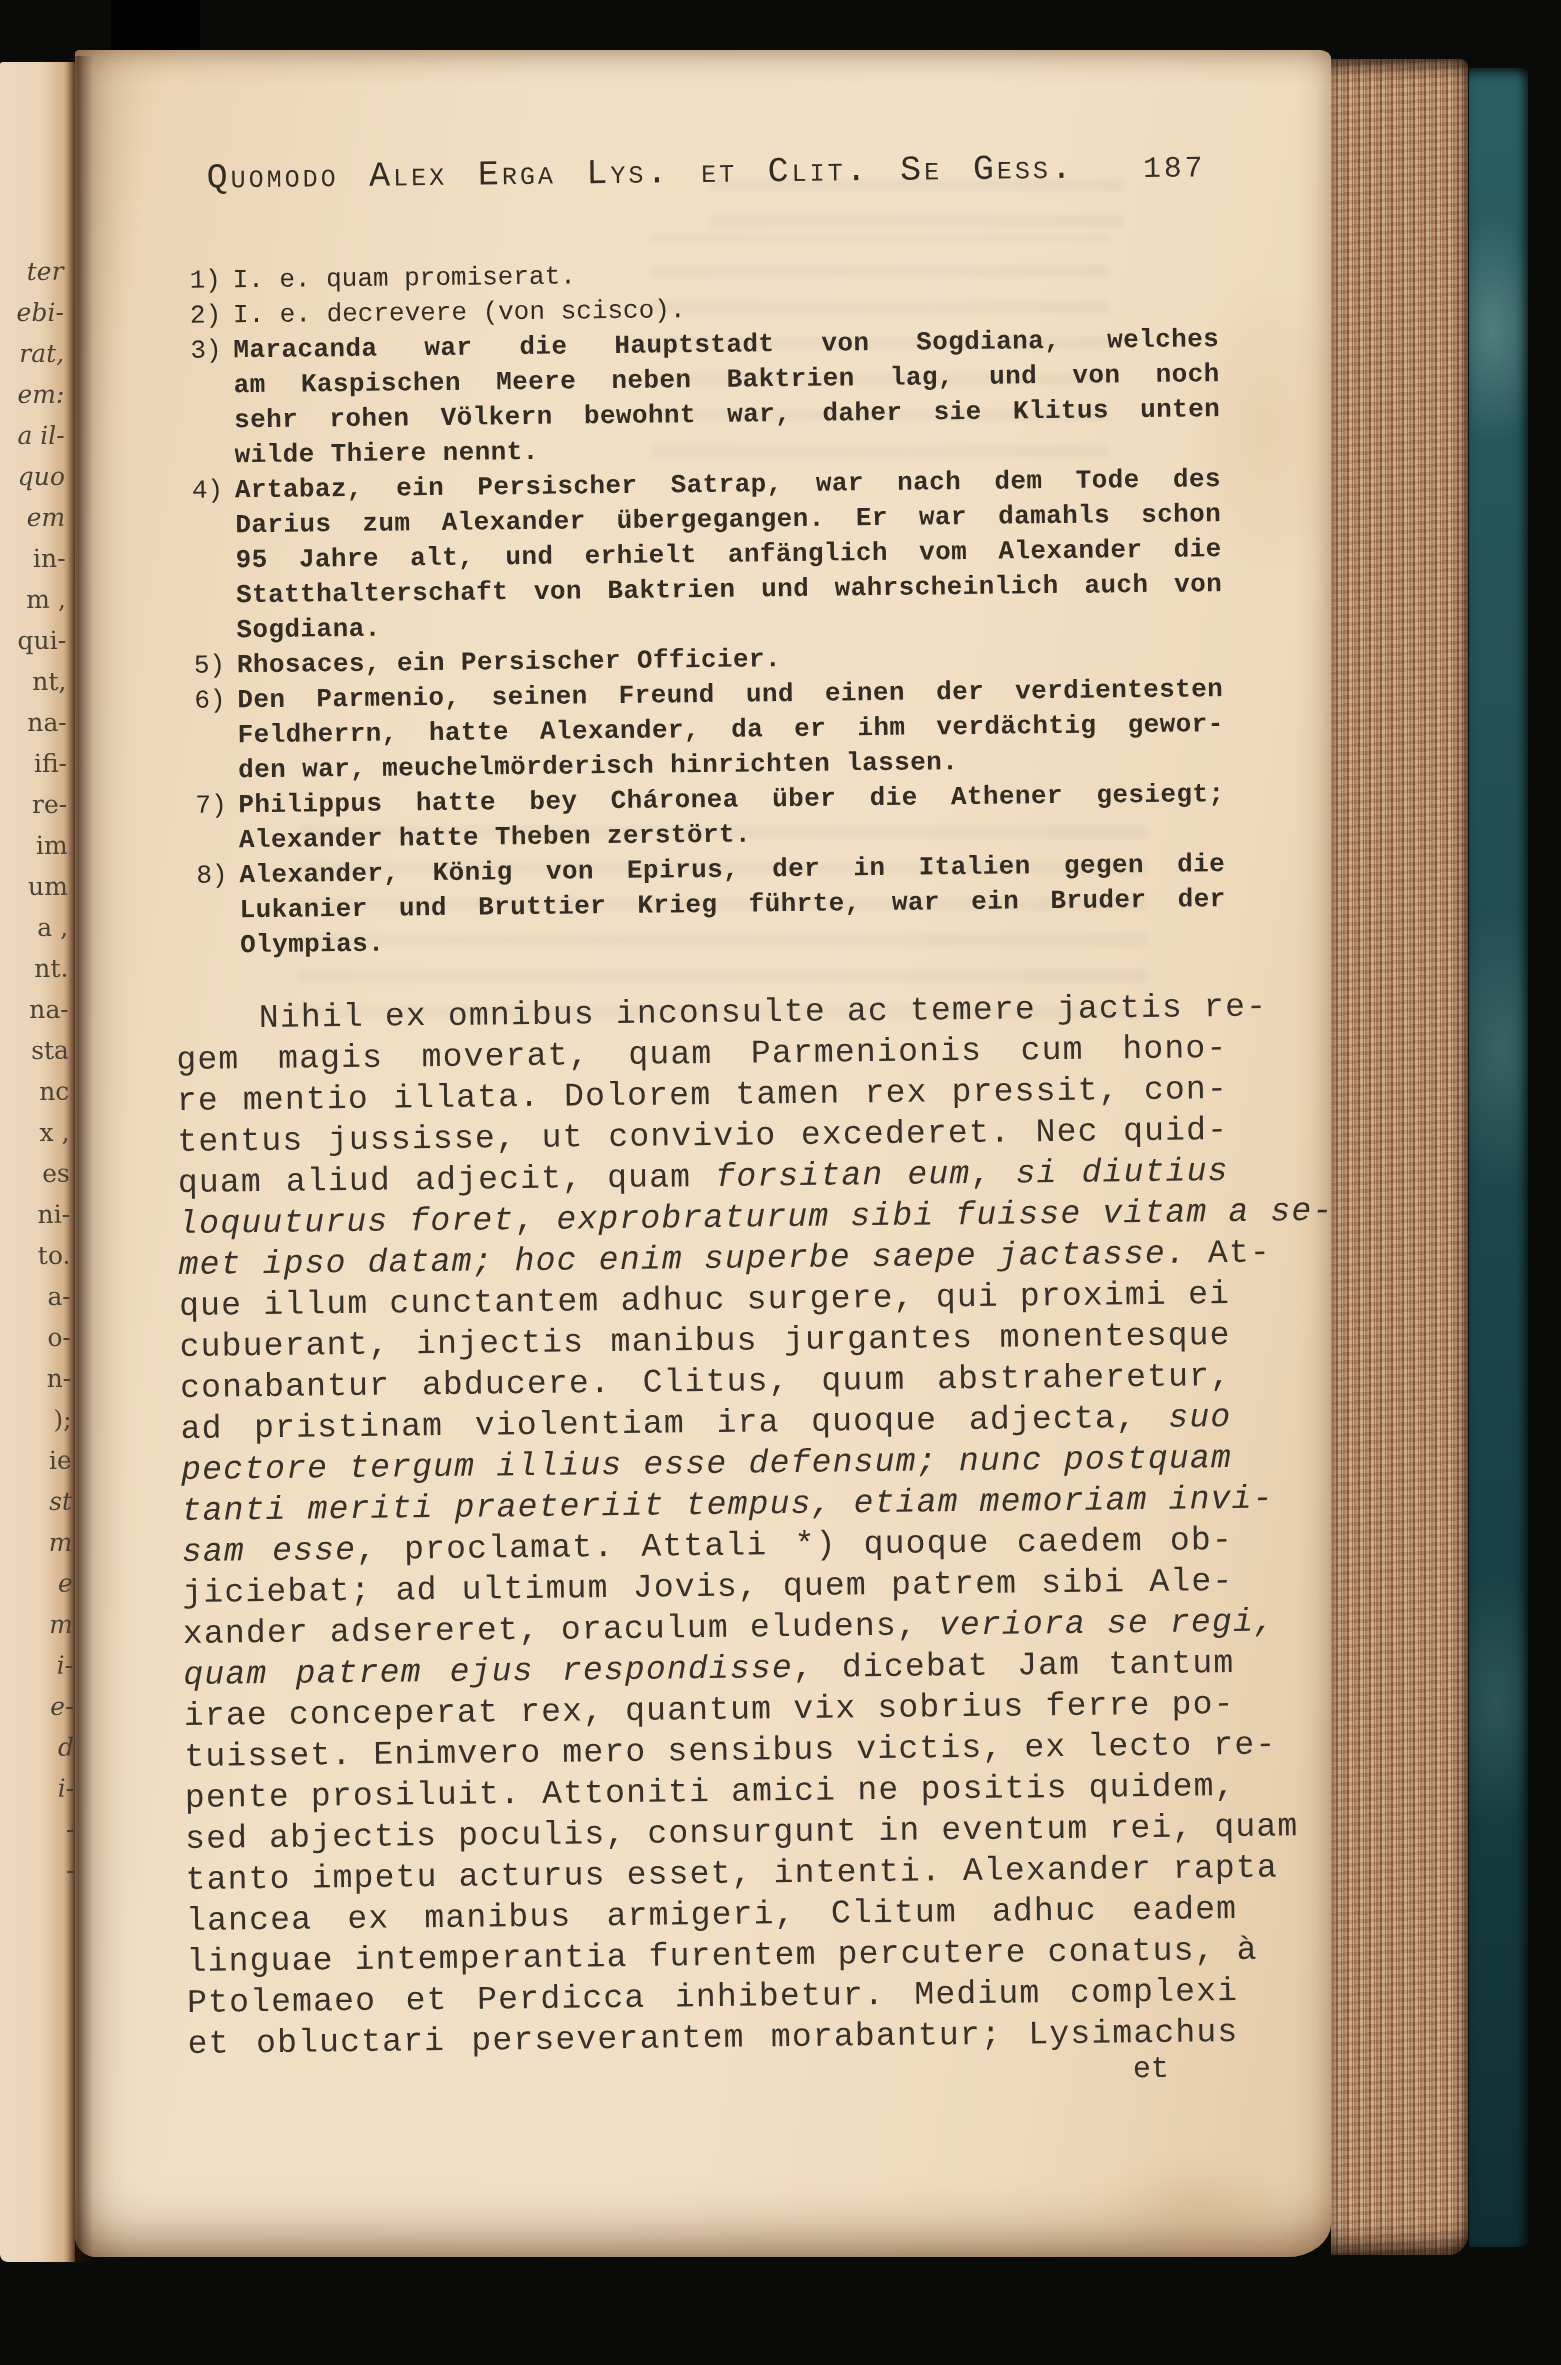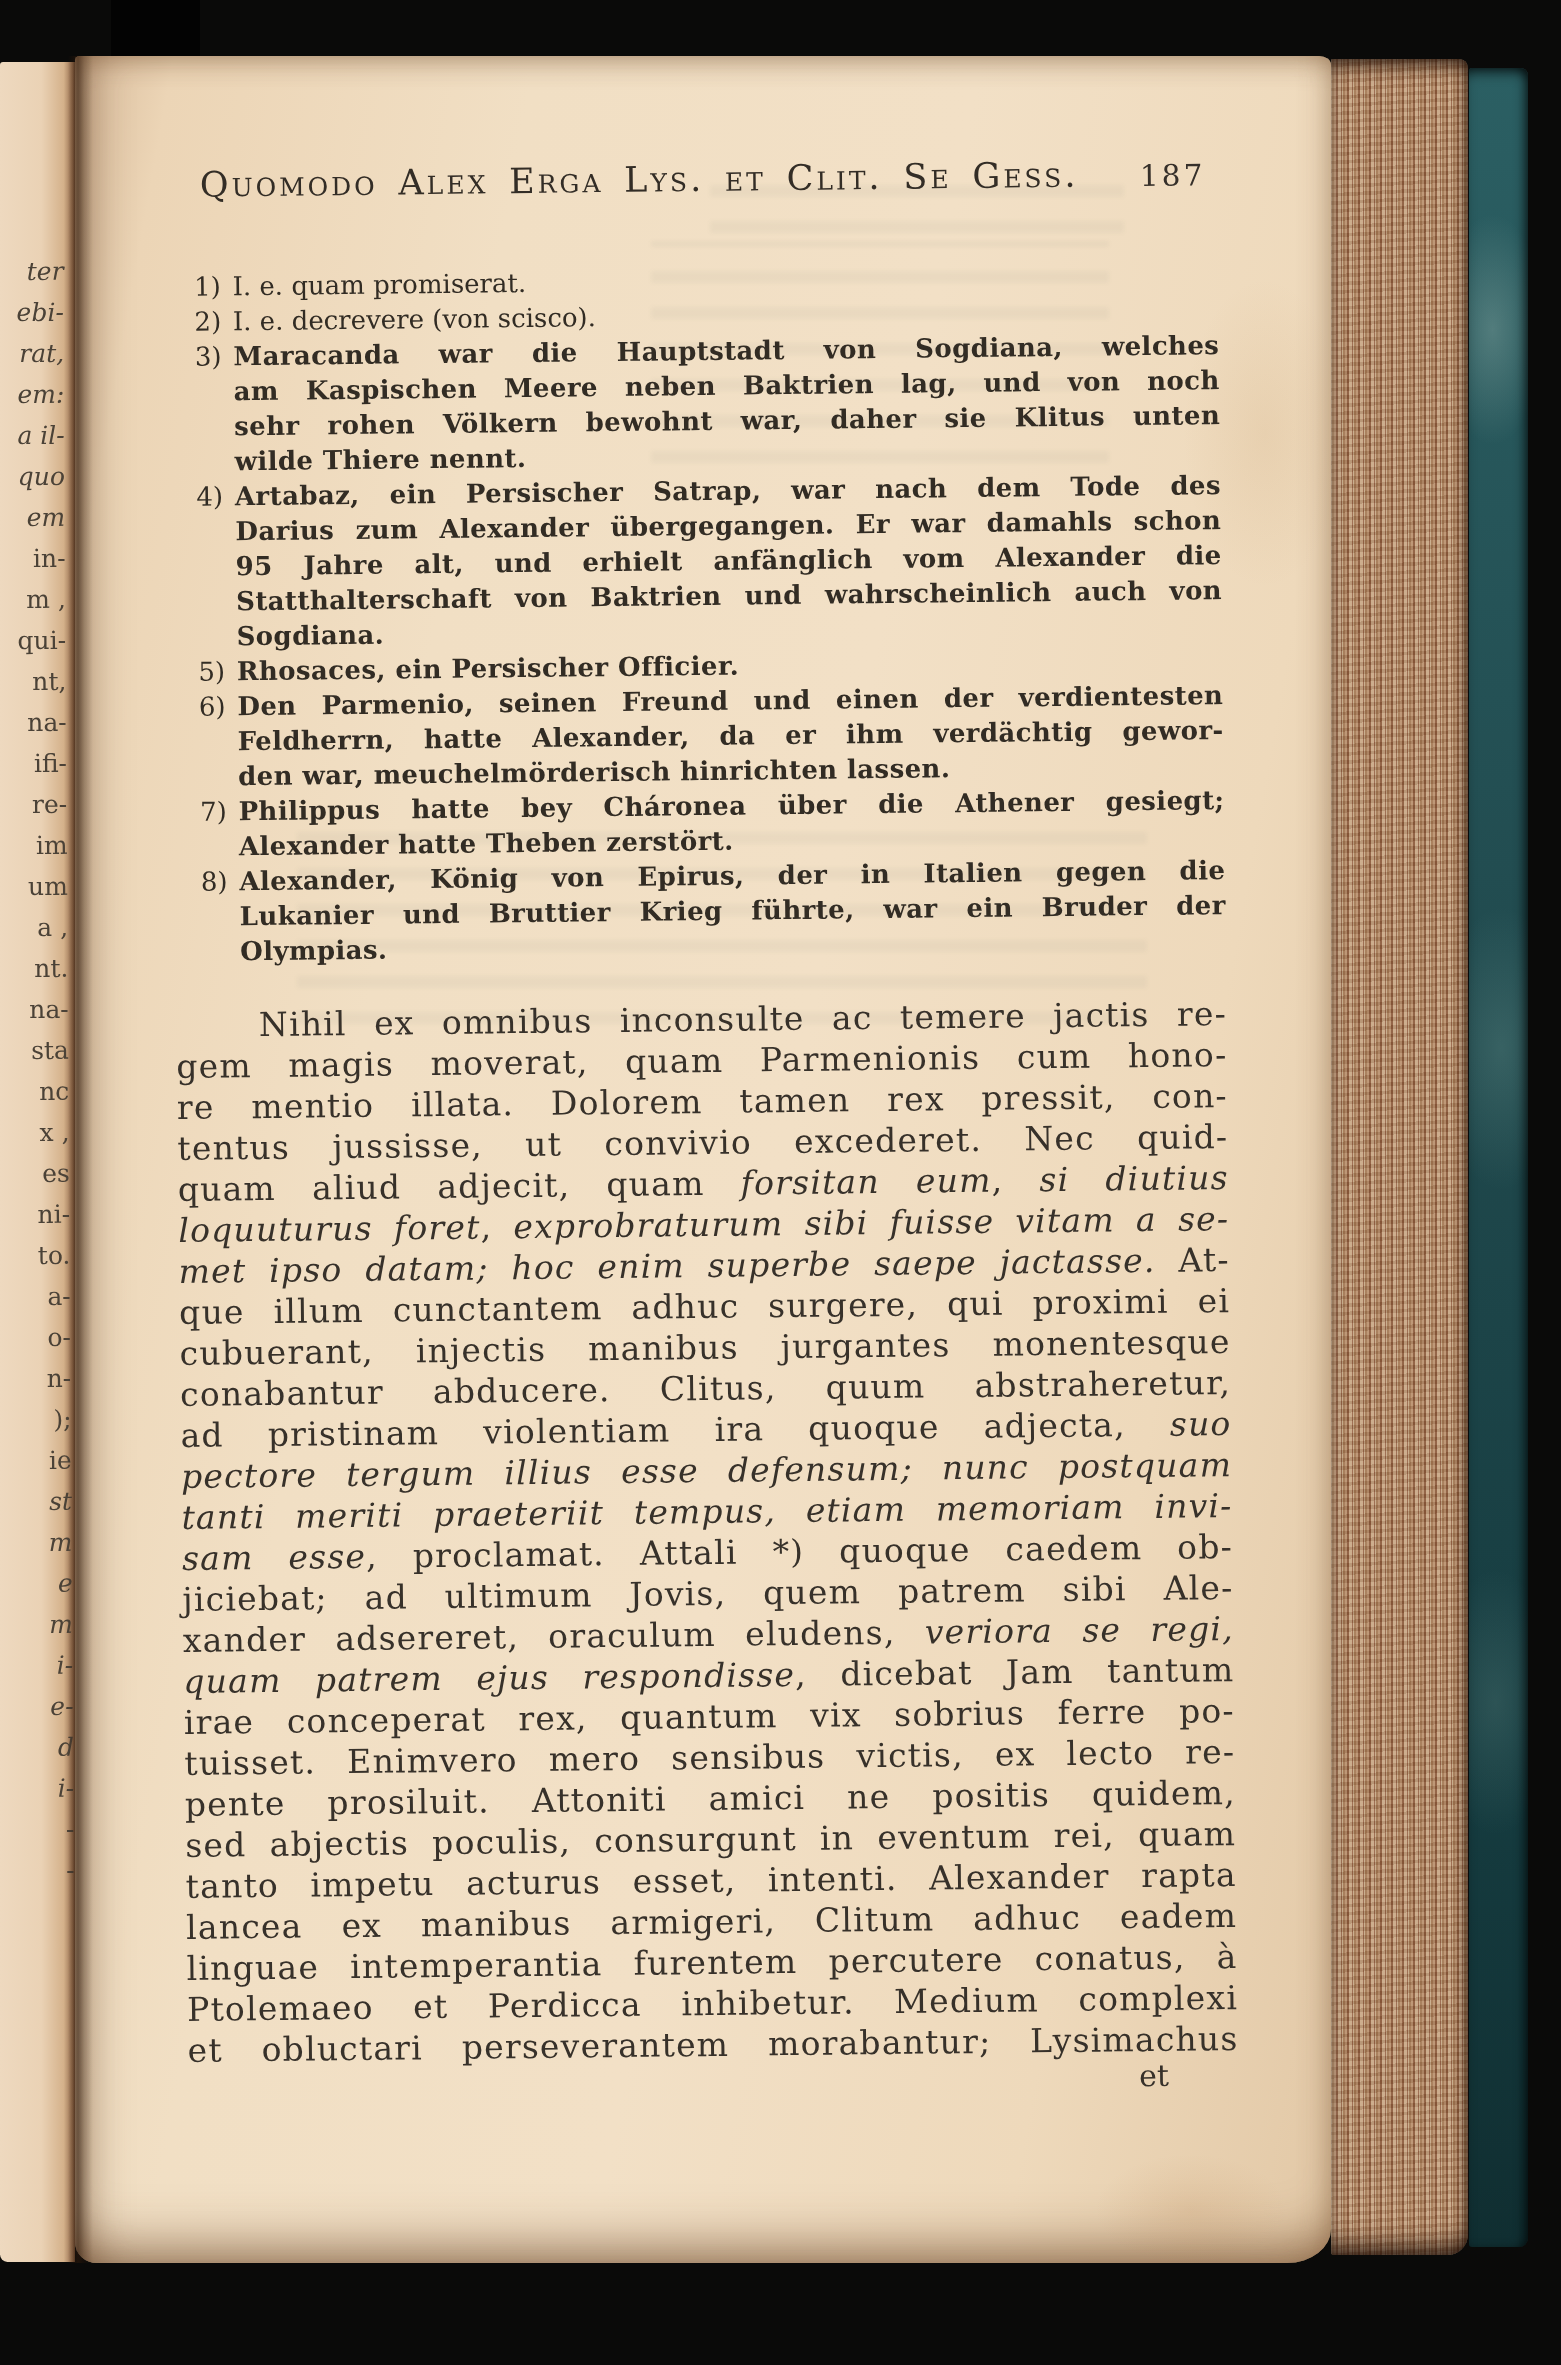--- a/index.html
+++ b/index.html
@@ -14,28 +14,28 @@
       border-radius:3px 0 0 7.4px;overflow:hidden;}
   .frags{position:absolute;top:189px;left:0;right:5.9px;text-align:right;
       font-size:25px;line-height:41px;color:#4b4237;transform:rotate(-0.4deg);}
   .frag{height:41px;white-space:nowrap;}
   .frag.it{font-style:italic;}
 
   .gutter-dark{position:absolute;left:68px;top:56px;width:25px;height:2207px;z-index:5;
       background:linear-gradient(90deg,transparent 0%,rgba(45,24,10,.55) 40%,rgba(45,24,10,.25) 65%,transparent 100%);}
 
   
-  .page{position:absolute;left:75px;top:56px;width:1256px;height:2207px;
+  .page{position:absolute;left:75px;top:50px;width:1256px;height:2207px;
       background:linear-gradient(100deg,#d9bc9c 0%,#ecd5b6 6%,#f1dfc4 28%,#f2e0c6 55%,#eed9bb 80%,#e2c8a6 100%);
       border-radius:4.4px 11.8px 44px 22px / 4.4px 8.9px 34px 20.7px;
       box-shadow:inset 31px 0 44px -20.7px rgba(90,55,30,.55),
                  inset -17.7px 0 29.6px -16.3px rgba(120,80,45,.35),
                  inset 0 19px 29.6px -17.7px rgba(120,80,45,.45),
                  inset 0 -46px 52px -29.6px rgba(100,60,30,.55);
-      overflow:hidden;}
+      overflow:hidden;font-family:Liberation Mono, monospace;}
   .ghost{position:absolute;filter:blur(2.2px);opacity:.55;
       background:repeating-linear-gradient(0deg,rgba(100,110,100,.10) 0 11.8px,transparent 11.8px 36px);}
   .g1{left:576px;top:185px;width:458px;height:222px;}
   .g2{left:222px;top:776px;width:850px;height:192px;}
   .g3{left:635px;top:111px;width:414px;height:66px;}
   .stain{position:absolute;border-radius:50%;}
   .s1{left:1020px;top:2098px;width:192px;height:111px;background:radial-gradient(closest-side,rgba(170,110,55,.12),transparent);}
   .s2{left:1108px;top:222px;width:163px;height:310px;background:radial-gradient(closest-side,rgba(170,120,60,.10),transparent);}
 
   .tilt{position:absolute;inset:0;transform:rotate(-0.65deg);transform-origin:50% 40%;color:#36302a;}

